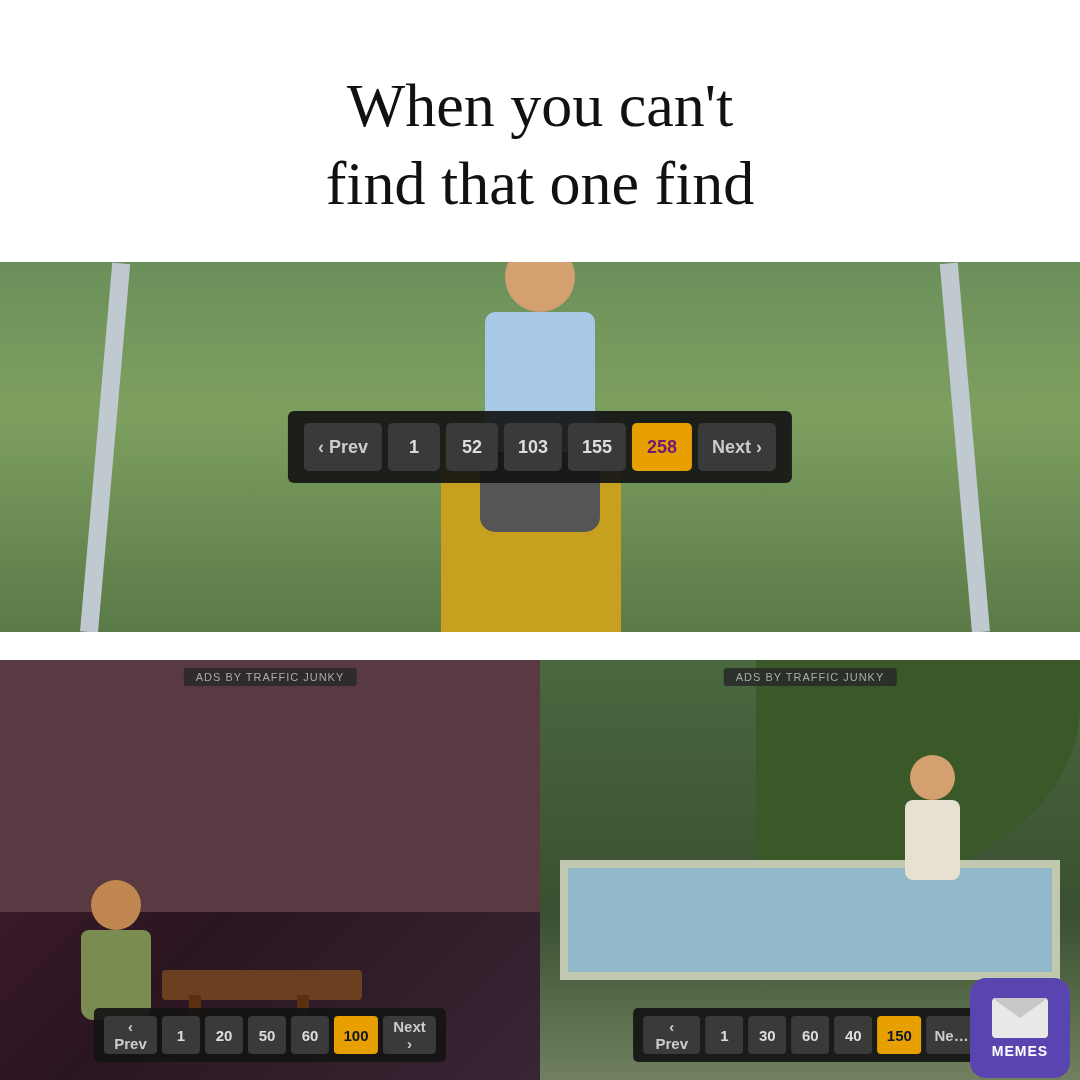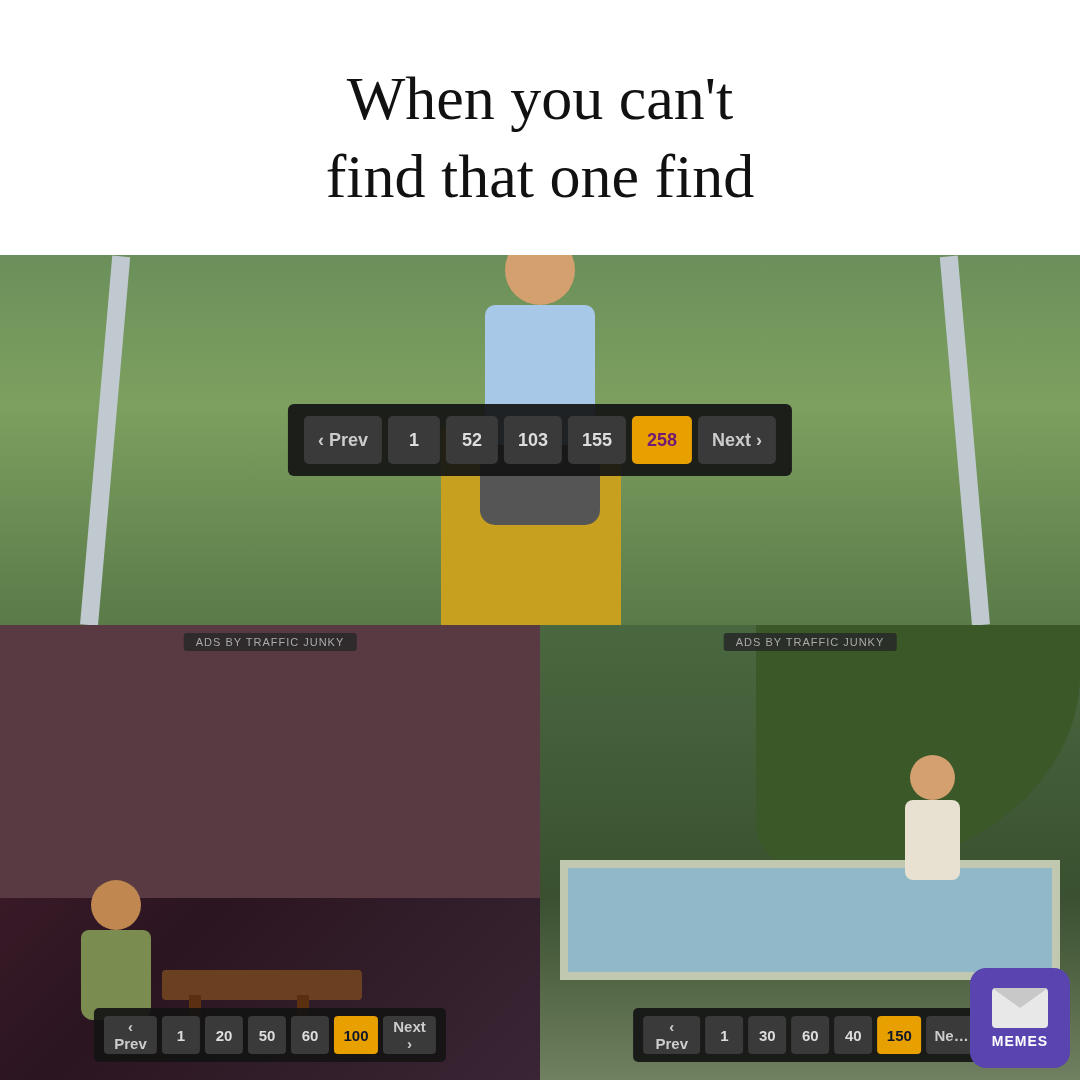--- a/index.html
+++ b/index.html
@@ -28,20 +28,21 @@
       padding: 60px 20px 40px 20px;
       text-align: center;
     }
 
     .main-title {
       font-size: 62px;
       font-weight: 400;
       color: #111;
       line-height: 1.25;
       font-family: 'Georgia', 'Times New Roman', serif;
+      margin-top: 7px;
     }
 
     
     .images-area {
       width: 1080px;
       flex: 1;
       display: flex;
       flex-direction: column;
     }
 
@@ -165,20 +166,21 @@
     .page-btn-active {
       background: #e8a000;
       color: #701a75;
     }
 
     
     .bottom-images {
       display: flex;
       width: 100%;
       flex: 1;
+      margin-top: 28px;
     }
 
     .bottom-left-container {
       width: 50%;
       position: relative;
       background: #3a2530;
       overflow: hidden;
     }
 
     .bottom-right-container {
@@ -329,21 +331,21 @@
       border: none;
       padding: 0 10px;
     }
     .pb-nav { background: #3a3a3a; color: #ccc; }
     .pb-num { background: #3a3a3a; color: #ddd; min-width: 38px; }
     .pb-active { background: #e8a000; color: #0f172a; }
 
     
     .memes-badge {
       position: absolute;
-      bottom: 12px;
+      bottom: 2px;
       right: 10px;
       width: 100px;
       height: 100px;
       background: #5a45b0;
       border-radius: 16px;
       display: flex;
       flex-direction: column;
       align-items: center;
       justify-content: center;
       gap: 5px;

